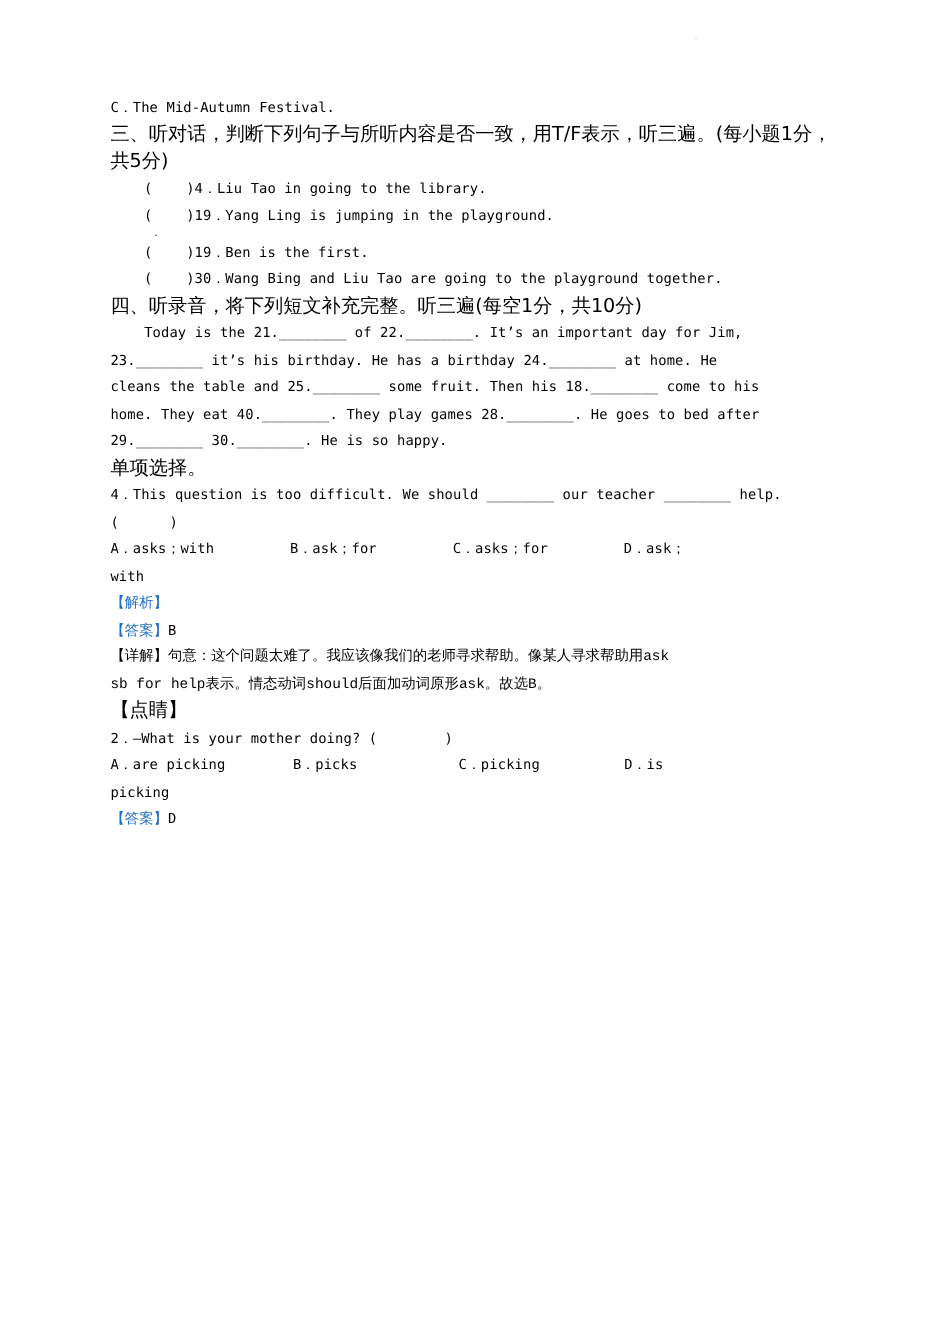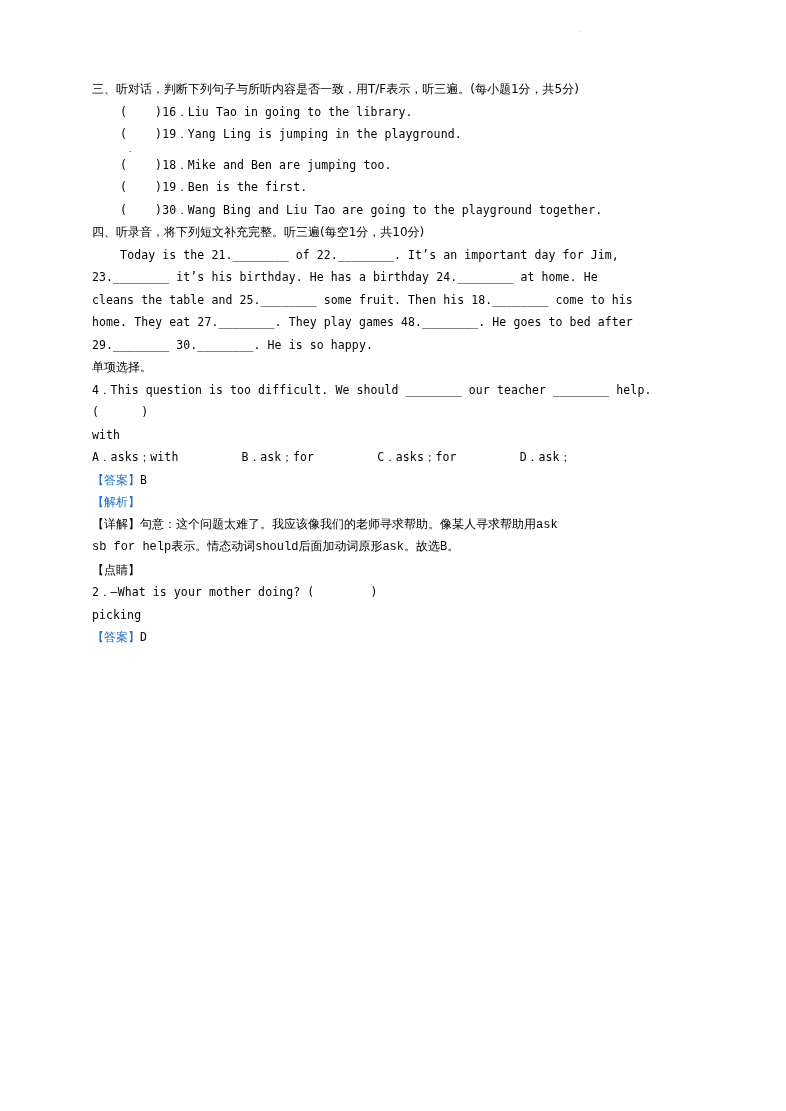--- a/index.html
+++ b/index.html
@@ -31,21 +31,21 @@
     letter-spacing: 1px;
   }
   .line {
     font-size: 11.5px;
     line-height: 22.5px;
     white-space: pre-wrap;
     letter-spacing: 0.1px;
   }
   .cn {
     font-family: "DejaVu Sans", sans-serif;
-    font-size: 12px;
+    font-size: 16px;
     line-height: 22.5px;
     white-space: pre-wrap;
   }
   .mix {
     font-family: Liberation Mono, monospace;
     font-size: 12px;
     line-height: 22.5px;
     white-space: pre-wrap;
   }
   .indent-2 { padding-left: 28px; }
@@ -68,57 +68,58 @@
     color: #000;
   }
 </style>
 </head>
 <body>
 
 <div class="page">
 
   <div class="topmark">·</div>
 
+  <div class="line">C．The Mid-Autumn Festival.</div>
 
   <div class="cn">三、听对话，判断下列句子与所听内容是否一致，用T/F表示，听三遍。(每小题1分，共5分)</div>
 
-  <div class="line indent-2">(    )16．Liu Tao in going to the library.</div>
+  <div class="line indent-2">(    )4．Liu Tao in going to the library.</div>
 
   <div class="line indent-2">(    )19．Yang Ling is jumping in the playground.</div>
   <div class="q17sub">.</div>
 
-  <div class="line indent-2">(    )18．Mike and Ben are jumping too.</div>
 
   <div class="line indent-2">(    )19．Ben is the first.</div>
 
   <div class="line indent-2">(    )30．Wang Bing and Liu Tao are going to the playground together.</div>
 
   <div class="cn">四、听录音，将下列短文补充完整。听三遍(每空1分，共10分)</div>
 
   <div class="line">    Today is the 21.________ of 22.________. It’s an important day for Jim,</div>
   <div class="line">23.________ it’s his birthday. He has a birthday 24.________ at home. He</div>
   <div class="line">cleans the table and 25.________ some fruit. Then his 18.________ come to his</div>
-  <div class="line">home. They eat 27.________. They play games 48.________. He goes to bed after</div>
+  <div class="line">home. They eat 40.________. They play games 28.________. He goes to bed after</div>
   <div class="line">29.________ 30.________. He is so happy.</div>
 
   <div class="cn">单项选择。</div>
 
   <div class="line">4．This question is too difficult. We should ________ our teacher ________ help.</div>
   <div class="line">(      )</div>
+  <div class="line">A．asks；with         B．ask；for         C．asks；for         D．ask；</div>
   <div class="line">with</div>
-  <div class="line">A．asks；with         B．ask；for         C．asks；for         D．ask；</div>
+
+  <div class="ans">【解析】</div>
 
   <div class="ans"><span>【答案】</span><span class="en">B</span></div>
-
-  <div class="ans">【解析】</div>
 
 
   <div class="mix">【详解】句意：这个问题太难了。我应该像我们的老师寻求帮助。像某人寻求帮助用ask</div>
   <div class="mix">sb for help表示。情态动词should后面加动词原形ask。故选B。</div>
 
   <div class="cn">【点睛】</div>
 
   <div class="line">2．—What is your mother doing? (        )</div>
+  <div class="line">A．are picking        B．picks            C．picking          D．is</div>
   <div class="line">picking</div>
 
   <div class="ans"><span>【答案】</span><span class="en">D</span></div>
 
 </div>
 
 </body></html>

